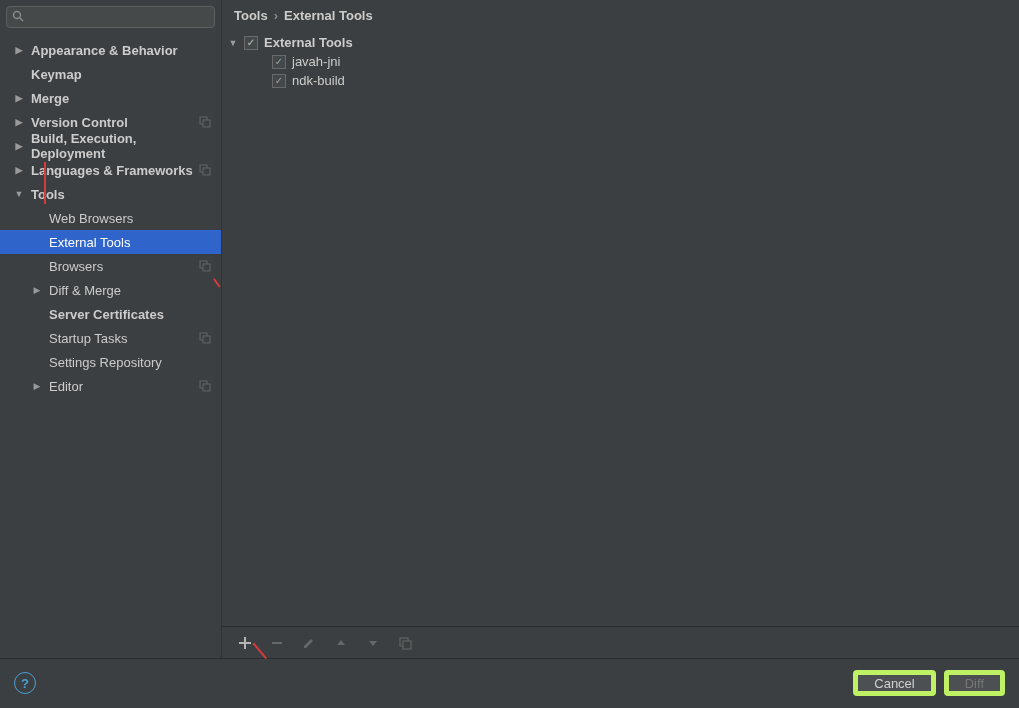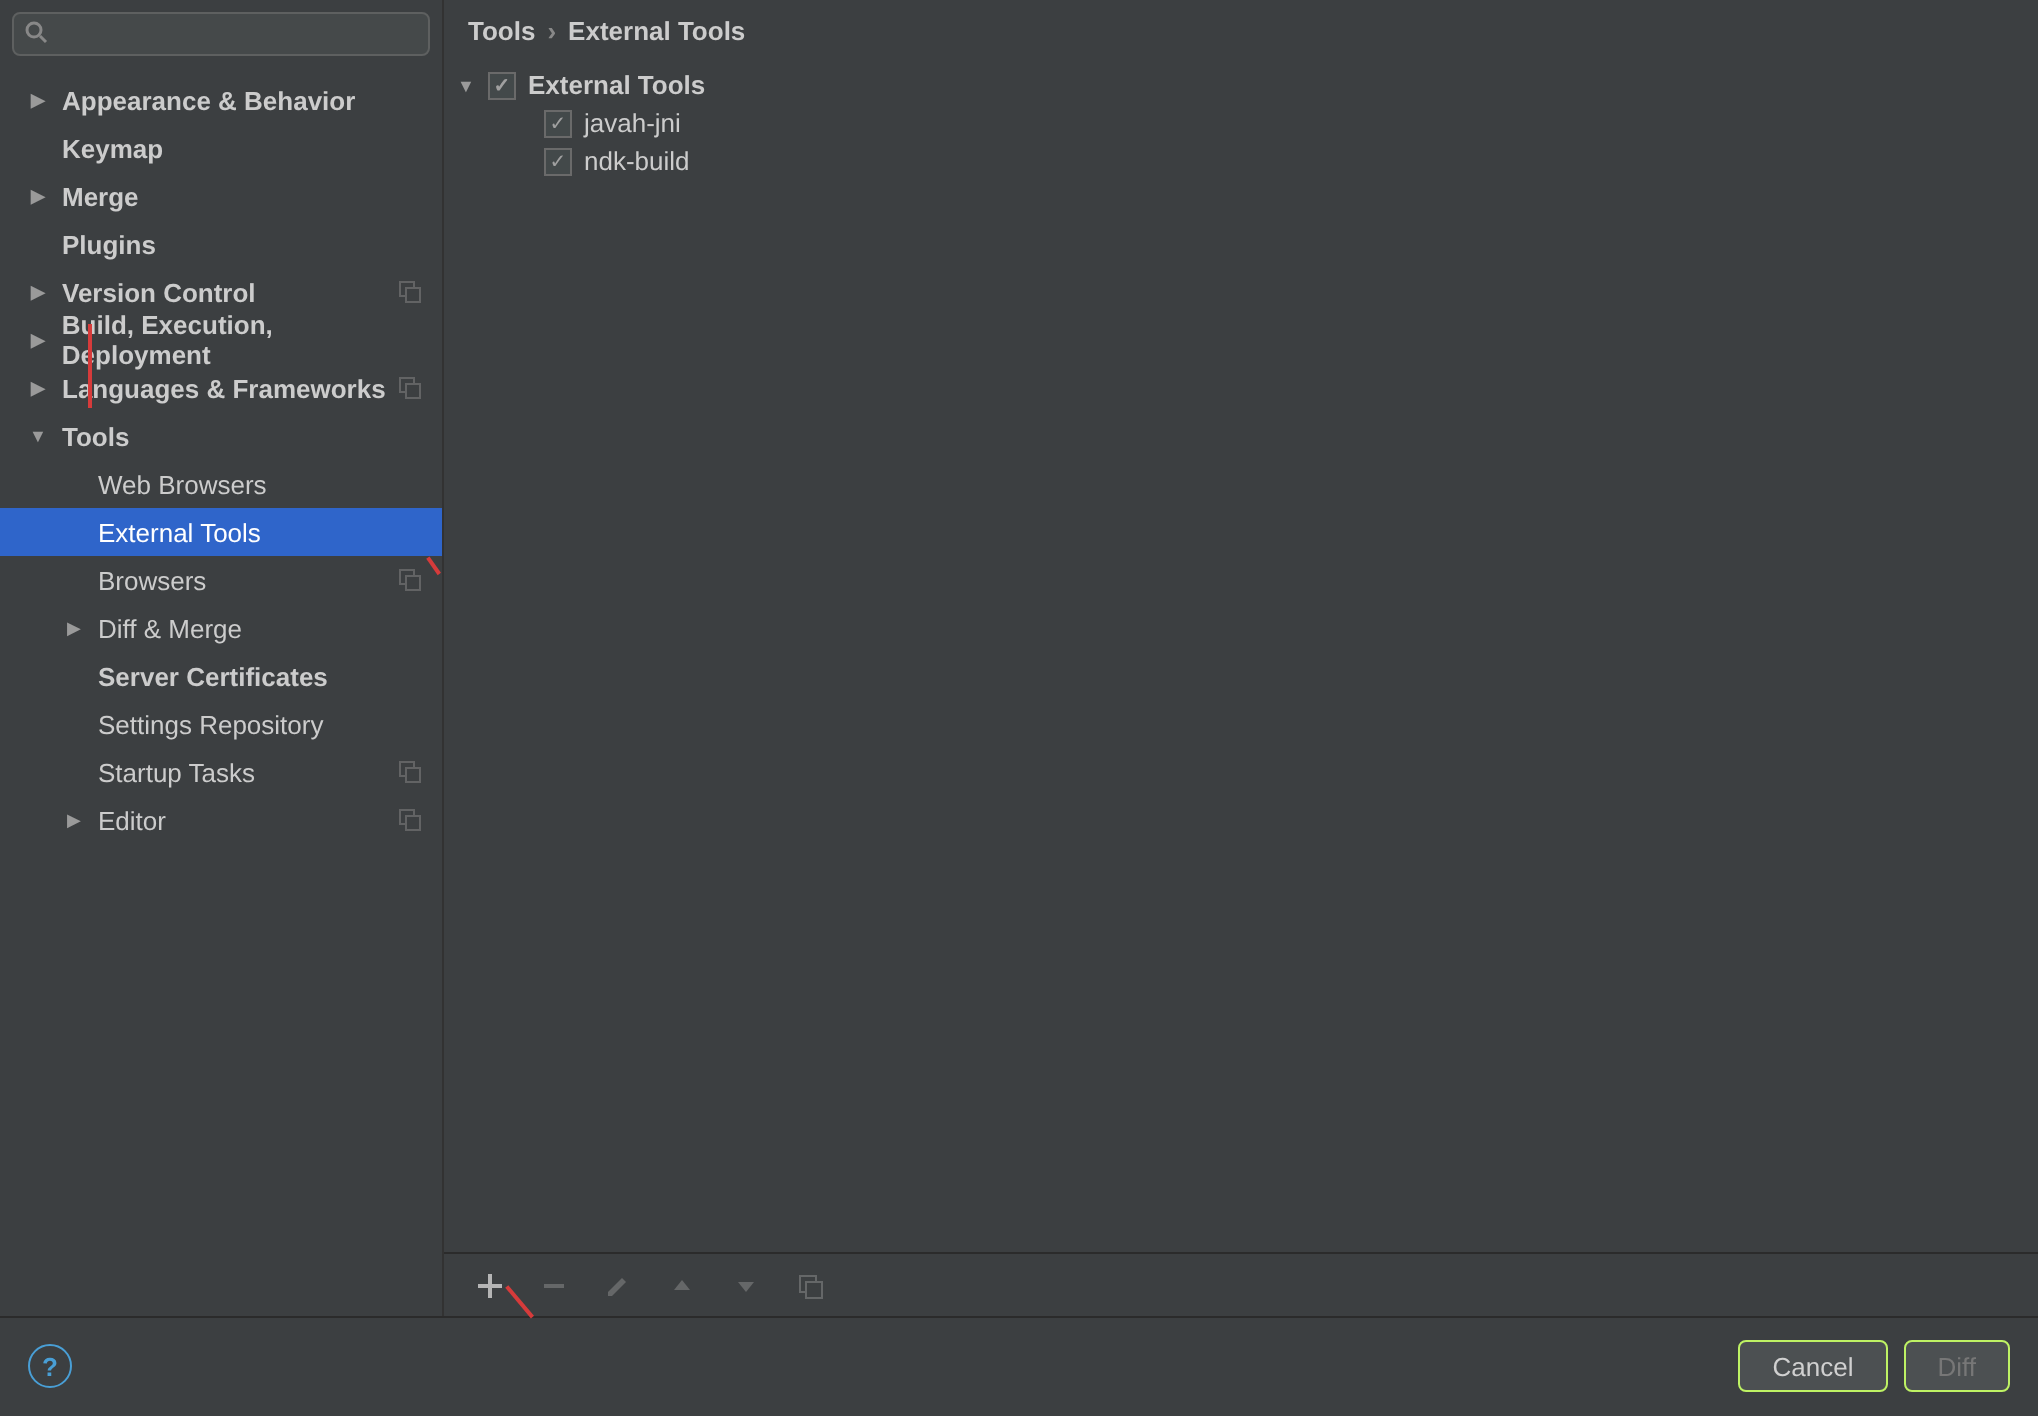--- a/index.html
+++ b/index.html
@@ -169,21 +169,21 @@
   justify-content: center;
   font-size: 13px;
   font-weight: bold;
   cursor: pointer;
 }
 .spacer { flex: 1; }
 .btn {
   height: 26px;
   padding: 0 16px;
   background: #4c5052;
-  border: 1px solid #bef264;
+  border: 5px solid #bef264;
   border-radius: 4px;
   color: #d0d0d0;
   font-size: 13px;
   cursor: pointer;
   margin-left: 8px;
 }
 .btn.disabled { color: #777; cursor: default; }
 svg { display: block; }
 .annotation-line {
   position: absolute;
@@ -212,24 +212,20 @@
           <span>Appearance &amp; Behavior</span>
         </div>
         <div class="tree-item no-arrow" style="font-weight: bold;">
           <span class="arrow">▶</span>
           <span>Keymap</span>
         </div>
         <div class="tree-item" style="font-weight: bold;">
           <span class="arrow">▶</span>
           <span>Merge</span>
         </div>
-        <div class="tree-item no-arrow" style="font-weight: bold;">
-          <span class="arrow">▶</span>
-          <span>Plugins</span>
-        </div>
         <div class="tree-item" style="font-weight: bold;">
           <span class="arrow">▶</span>
           <span>Version Control</span>
           <span class="copy-icon">
             <svg width="12" height="12" viewBox="0 0 12 12">
               <rect x="1" y="1" width="7" height="7" stroke="#888" fill="none"></rect>
               <rect x="4" y="4" width="7" height="7" stroke="#888" fill="#3c3f41"></rect>
             </svg>
           </span>
         </div>
@@ -272,31 +268,31 @@
         <div class="tree-child" style="font-weight: normal;">
           <span class="arrow">▶</span>
           <span>Diff &amp; Merge</span>
         </div>
         <div class="tree-child no-arrow" style="font-weight: bold;">
           <span class="arrow">▶</span>
           <span>Server Certificates</span>
         </div>
         <div class="tree-child no-arrow" style="font-weight: normal;">
           <span class="arrow">▶</span>
+          <span>Startup Tasks</span>
+          <span class="copy-icon">
+            <svg width="12" height="12" viewBox="0 0 12 12">
+              <rect x="1" y="1" width="7" height="7" stroke="#888" fill="none"></rect>
+              <rect x="4" y="4" width="7" height="7" stroke="#888" fill="#3c3f41"></rect>
+            </svg>
+          </span>
+        </div>
+        <div class="tree-child no-arrow" style="font-weight: normal;">
+          <span class="arrow">▶</span>
           <span>Settings Repository</span>
-        </div>
-        <div class="tree-child no-arrow" style="font-weight: normal;">
-          <span class="arrow">▶</span>
-          <span>Startup Tasks</span>
-          <span class="copy-icon">
-            <svg width="12" height="12" viewBox="0 0 12 12">
-              <rect x="1" y="1" width="7" height="7" stroke="#888" fill="none"></rect>
-              <rect x="4" y="4" width="7" height="7" stroke="#888" fill="#3c3f41"></rect>
-            </svg>
-          </span>
         </div>
         <div class="tree-child" style="font-weight: normal;">
           <span class="arrow">▶</span>
           <span>Editor</span>
           <span class="copy-icon">
             <svg width="12" height="12" viewBox="0 0 12 12">
               <rect x="1" y="1" width="7" height="7" stroke="#888" fill="none"></rect>
               <rect x="4" y="4" width="7" height="7" stroke="#888" fill="#3c3f41"></rect>
             </svg>
           </span>

